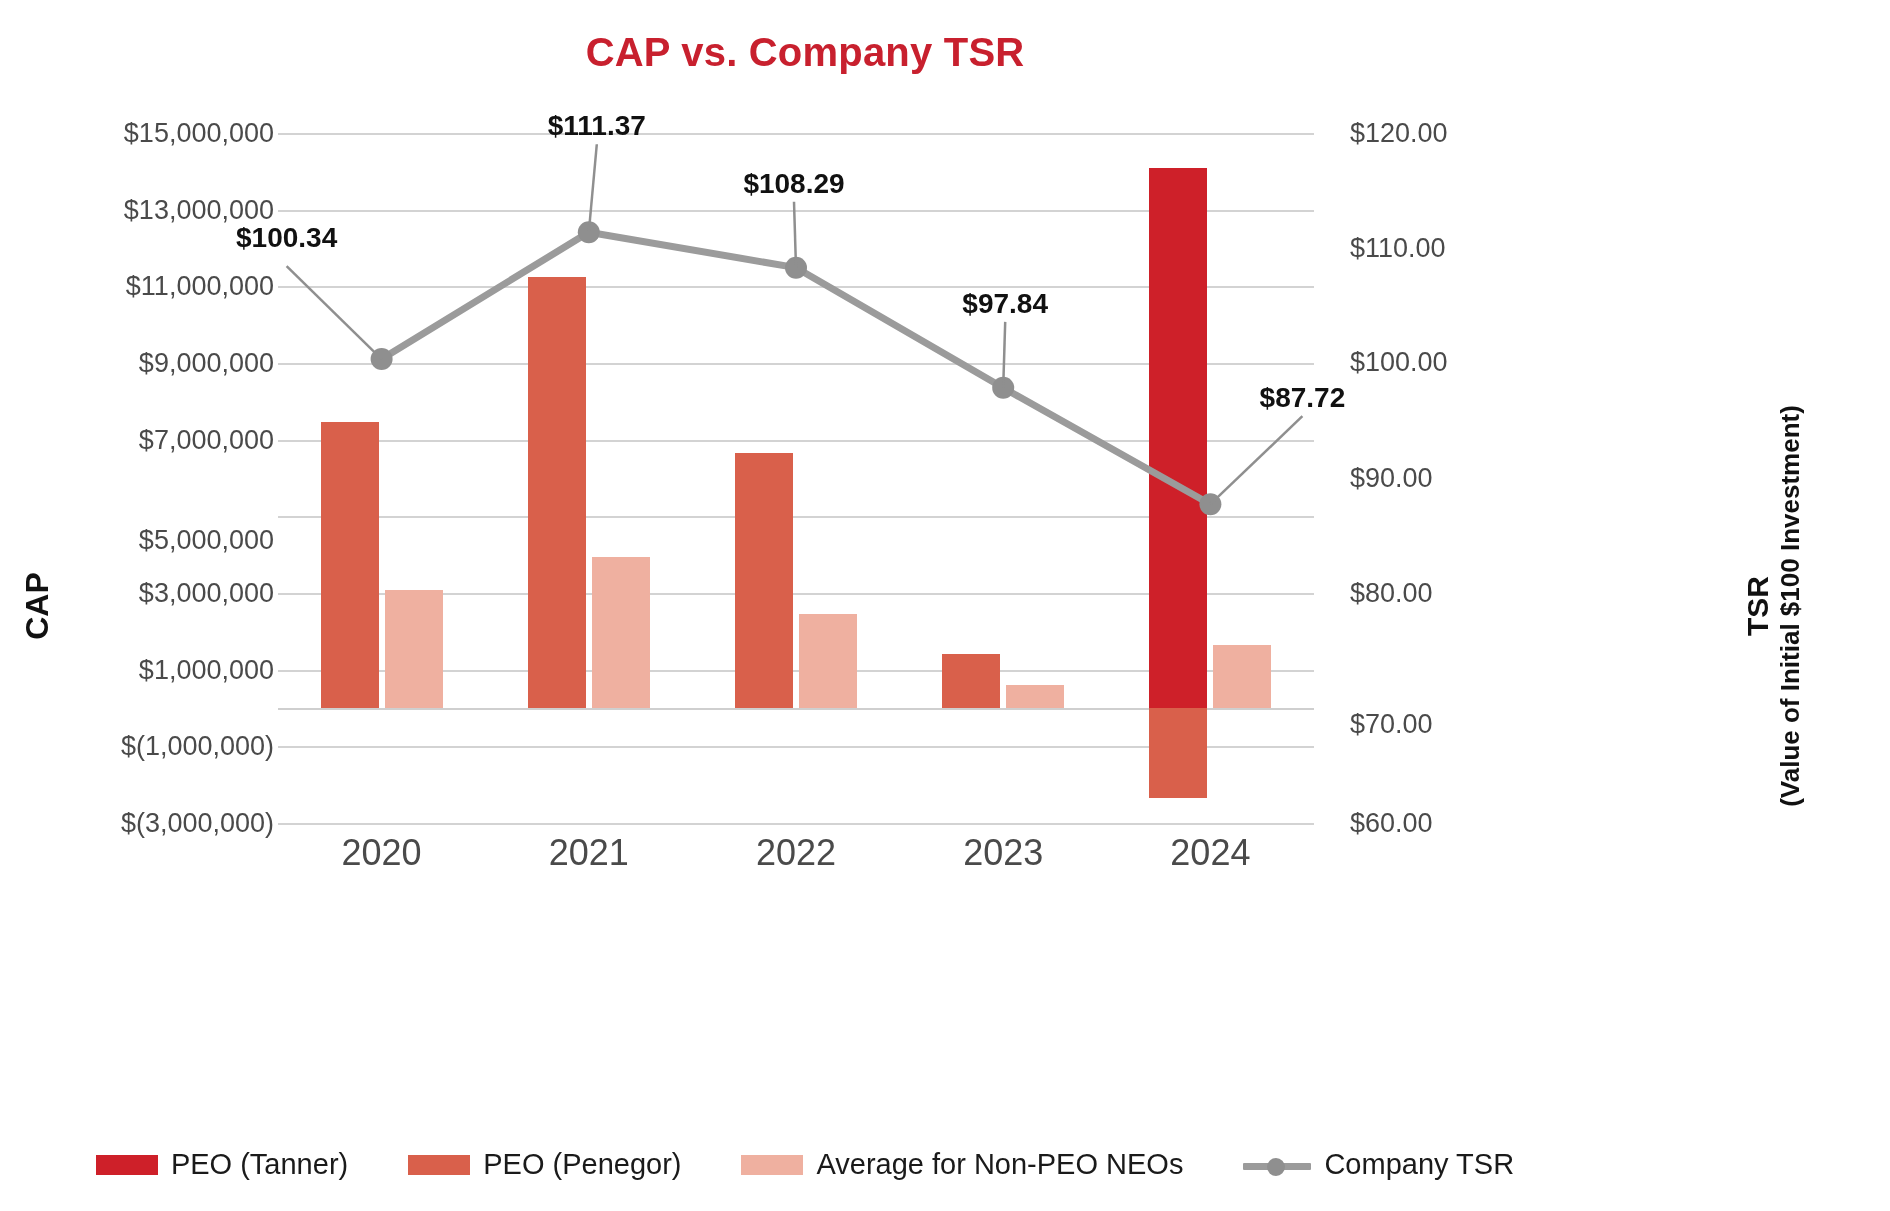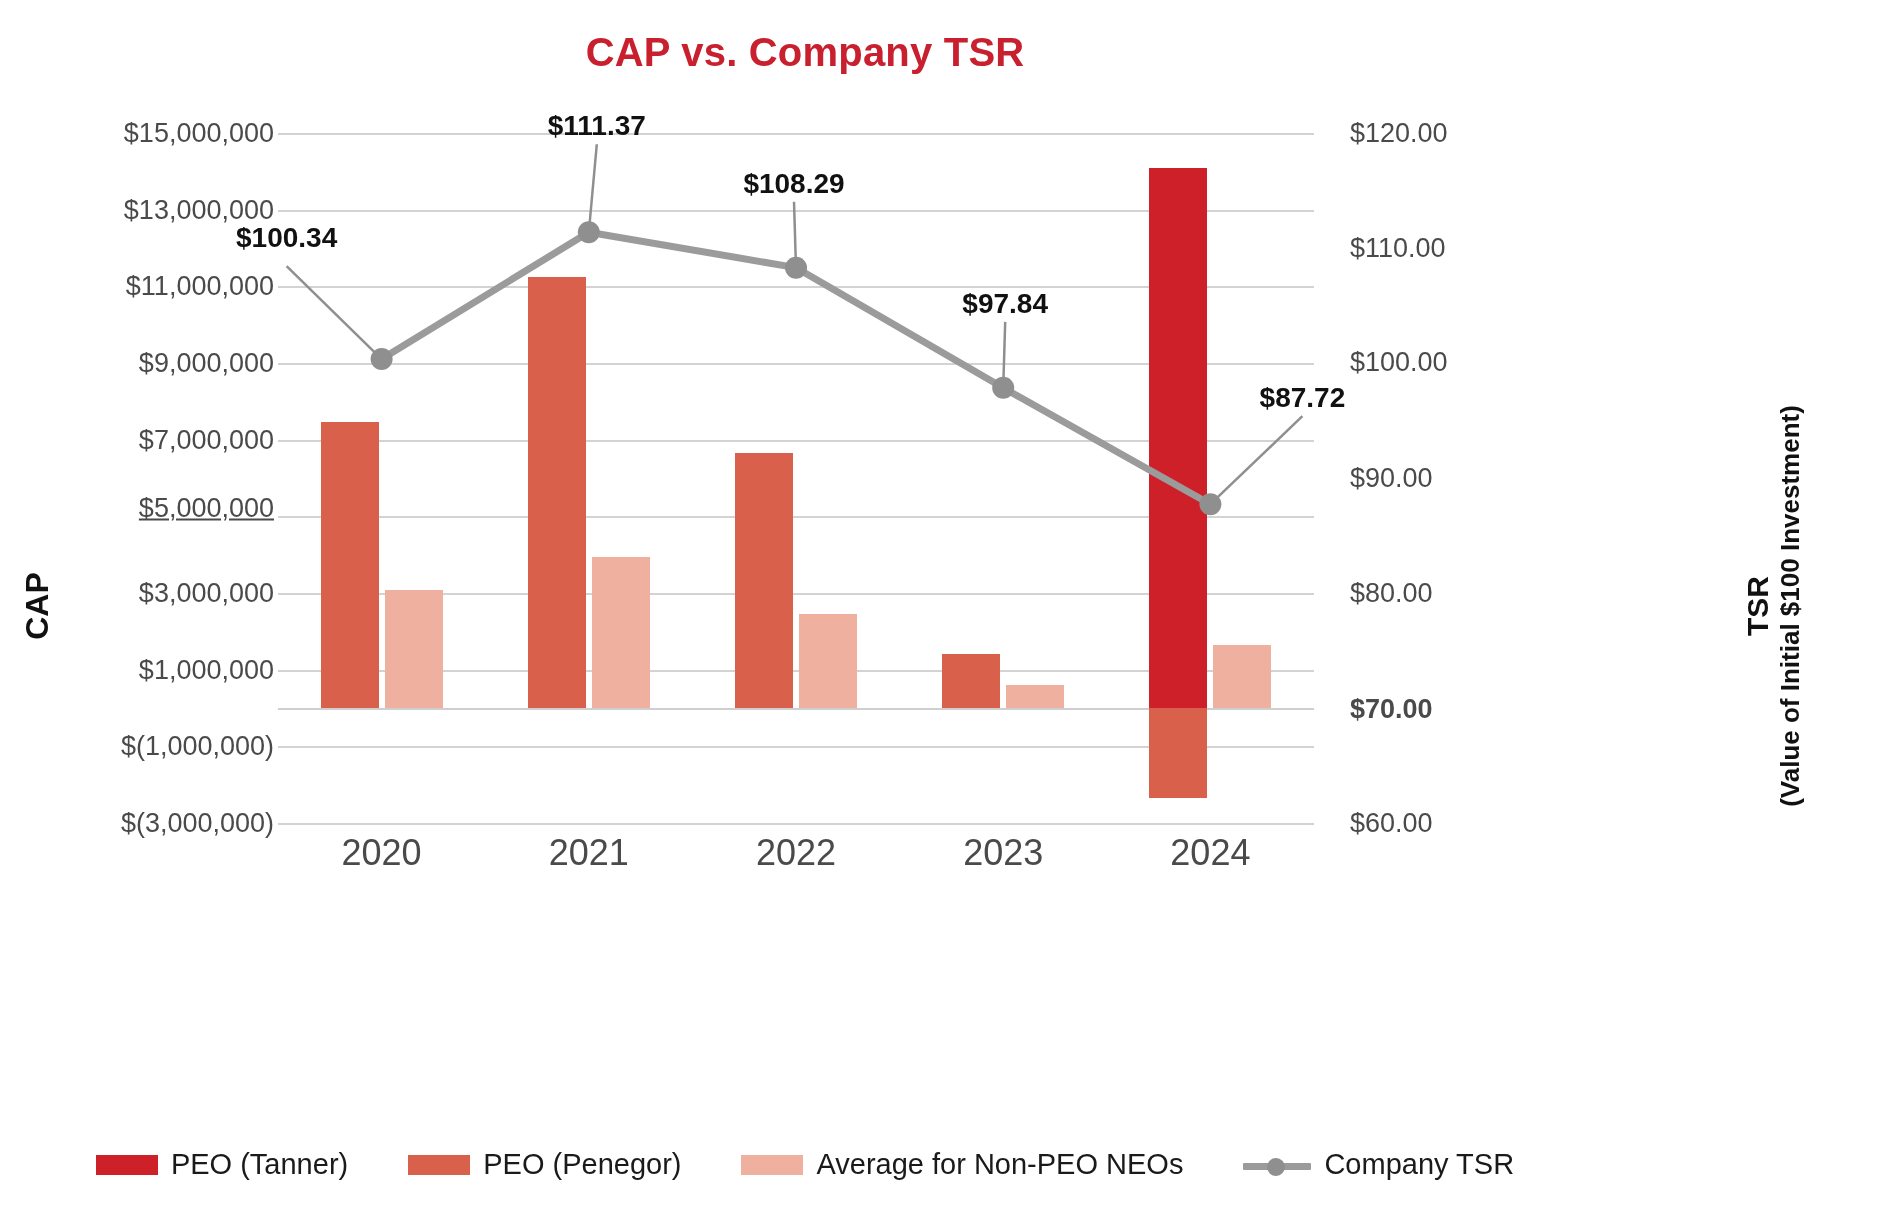--- a/index.html
+++ b/index.html
@@ -125,33 +125,33 @@
         <line x1="932.4" y1="371.22" x2="1024.4" y2="283.22" stroke="#8F8F8F" stroke-width="2.5"></line>
       </svg>
   </div>
 
   <div id="y-left-labels">
       <div class="axis-label-left" style="top: 133px;">$15,000,000</div>
       <div class="axis-label-left" style="top: 209.667px;">$13,000,000</div>
       <div class="axis-label-left" style="top: 286.333px;">$11,000,000</div>
       <div class="axis-label-left" style="top: 363px;">$9,000,000</div>
       <div class="axis-label-left" style="top: 439.667px;">$7,000,000</div>
-      <div class="axis-label-left" style="top: 508px; text-decoration: underline;">$5,000,000</div>
+      <div class="axis-label-left" style="top: 540px;">$5,000,000</div>
       <div class="axis-label-left" style="top: 593px;">$3,000,000</div>
       <div class="axis-label-left" style="top: 669.667px;">$1,000,000</div>
       <div class="axis-label-left" style="top: 746.333px;">$(1,000,000)</div>
       <div class="axis-label-left" style="top: 823px;">$(3,000,000)</div>
     </div>
   <div id="y-right-labels">
       <div class="axis-label-right" style="top: 133px;">$120.00</div>
       <div class="axis-label-right" style="top: 248px;">$110.00</div>
       <div class="axis-label-right" style="top: 362px;">$100.00</div>
       <div class="axis-label-right" style="top: 478px;">$90.00</div>
       <div class="axis-label-right" style="top: 593px;">$80.00</div>
-      <div class="axis-label-right" style="top: 709px; font-weight: bold;">$70.00</div>
+      <div class="axis-label-right" style="top: 724px;">$70.00</div>
       <div class="axis-label-right" style="top: 823px;">$60.00</div>
     </div>
   <div id="x-labels">
       <div class="xlabel" style="left: 381.6px;">2020</div>
       <div class="xlabel" style="left: 588.8px;">2021</div>
       <div class="xlabel" style="left: 796px;">2022</div>
       <div class="xlabel" style="left: 1003.2px;">2023</div>
       <div class="xlabel" style="left: 1210.4px;">2024</div>
     </div>
   <div id="tsr-labels">

